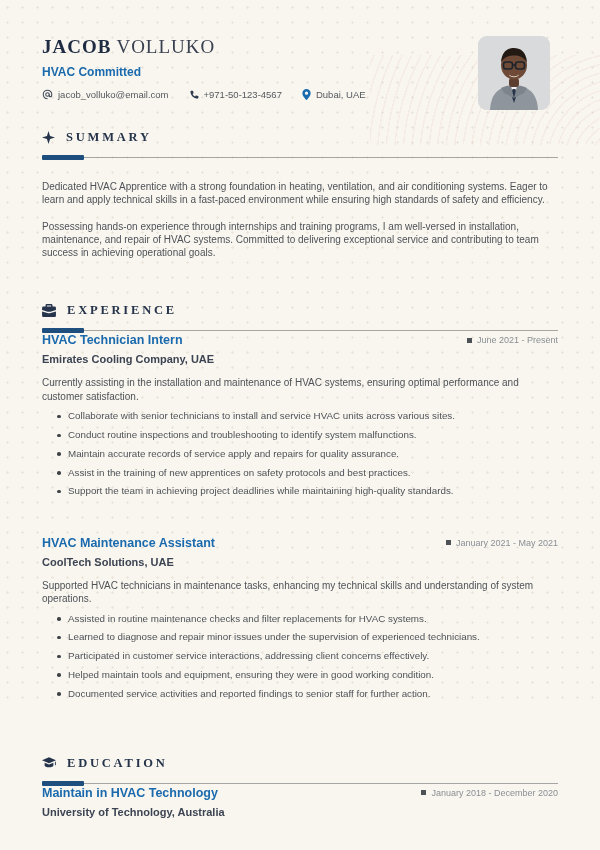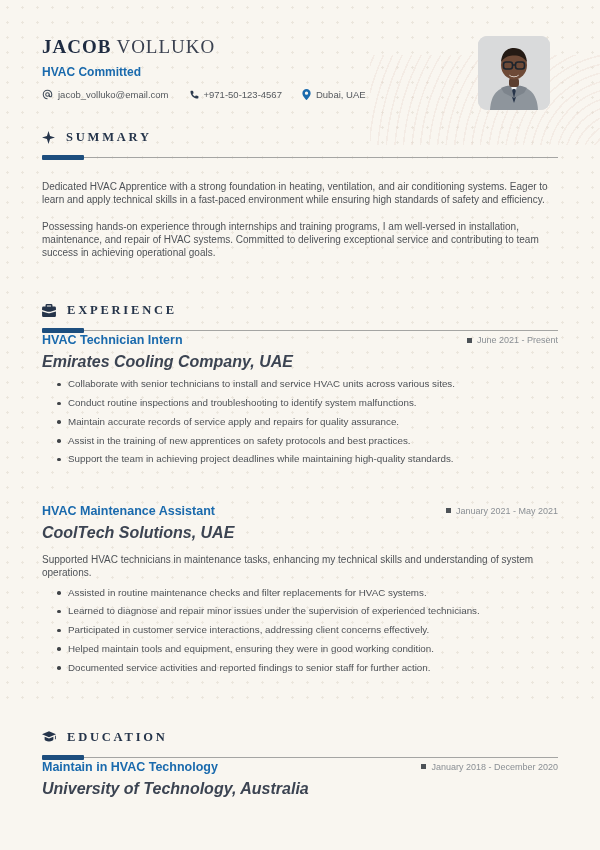--- a/index.html
+++ b/index.html
@@ -57,21 +57,21 @@
   .section-body { margin-top:20px; }
   .para { font-size:10px; line-height:1.33; margin-bottom:13px; color:#4e5257; }
 
   
   .entry { }
   .entry + .entry { margin-top:38px; }
   .entry-head { display:flex; justify-content:space-between; align-items:flex-start; }
   .entry-title { font-size:12.5px; font-weight:700; color:#1a6aad; }
   .entry-date { display:flex; align-items:center; gap:5px; font-size:9px; color:#8a8f94; margin-top:2px; }
   .date-square { width:5px; height:5px; background:#4d5257; flex:none; }
-  .entry-company { margin-top:6px; font-size:16px; font-weight:700; color:#3c4452;font-style:italic; }
+  .entry-company { margin-top:6px; font-size:11px; font-weight:700; color:#3c4452; }
   .entry-desc { margin-top:11px; font-size:10px; line-height:1.35; color:#4e5257; }
   .bullets { list-style:none; margin:7px 0 0 26px; }
   .bullets li { position:relative; font-size:9.8px; line-height:1.25; color:#4e5257; margin-bottom:6.5px; }
   .bullets li::before {
     content:""; position:absolute; left:-11px; top:4.5px;
     width:3.5px; height:3.5px; border-radius:50%; background:#3f4347;
   }
 </style>
 </head>
 <body>
@@ -173,20 +173,21 @@
 
       <div class="entry">
         <div class="entry-head">
           <div class="entry-title">HVAC Technician Intern</div>
           <div class="entry-date">
             <span class="date-square"></span>
             <span>June 2021 - Present</span>
           </div>
         </div>
         <div class="entry-company">Emirates Cooling Company, UAE</div>
+        <div class="entry-desc">Currently assisting in the installation and maintenance of HVAC systems, ensuring optimal performance and customer satisfaction.</div>
         <ul class="bullets">
           <li>Collaborate with senior technicians to install and service HVAC units across various sites.</li>
           <li>Conduct routine inspections and troubleshooting to identify system malfunctions.</li>
           <li>Maintain accurate records of service apply and repairs for quality assurance.</li>
           <li>Assist in the training of new apprentices on safety protocols and best practices.</li>
           <li>Support the team in achieving project deadlines while maintaining high-quality standards.</li>
         </ul>
       </div>
 
       <div class="entry">

